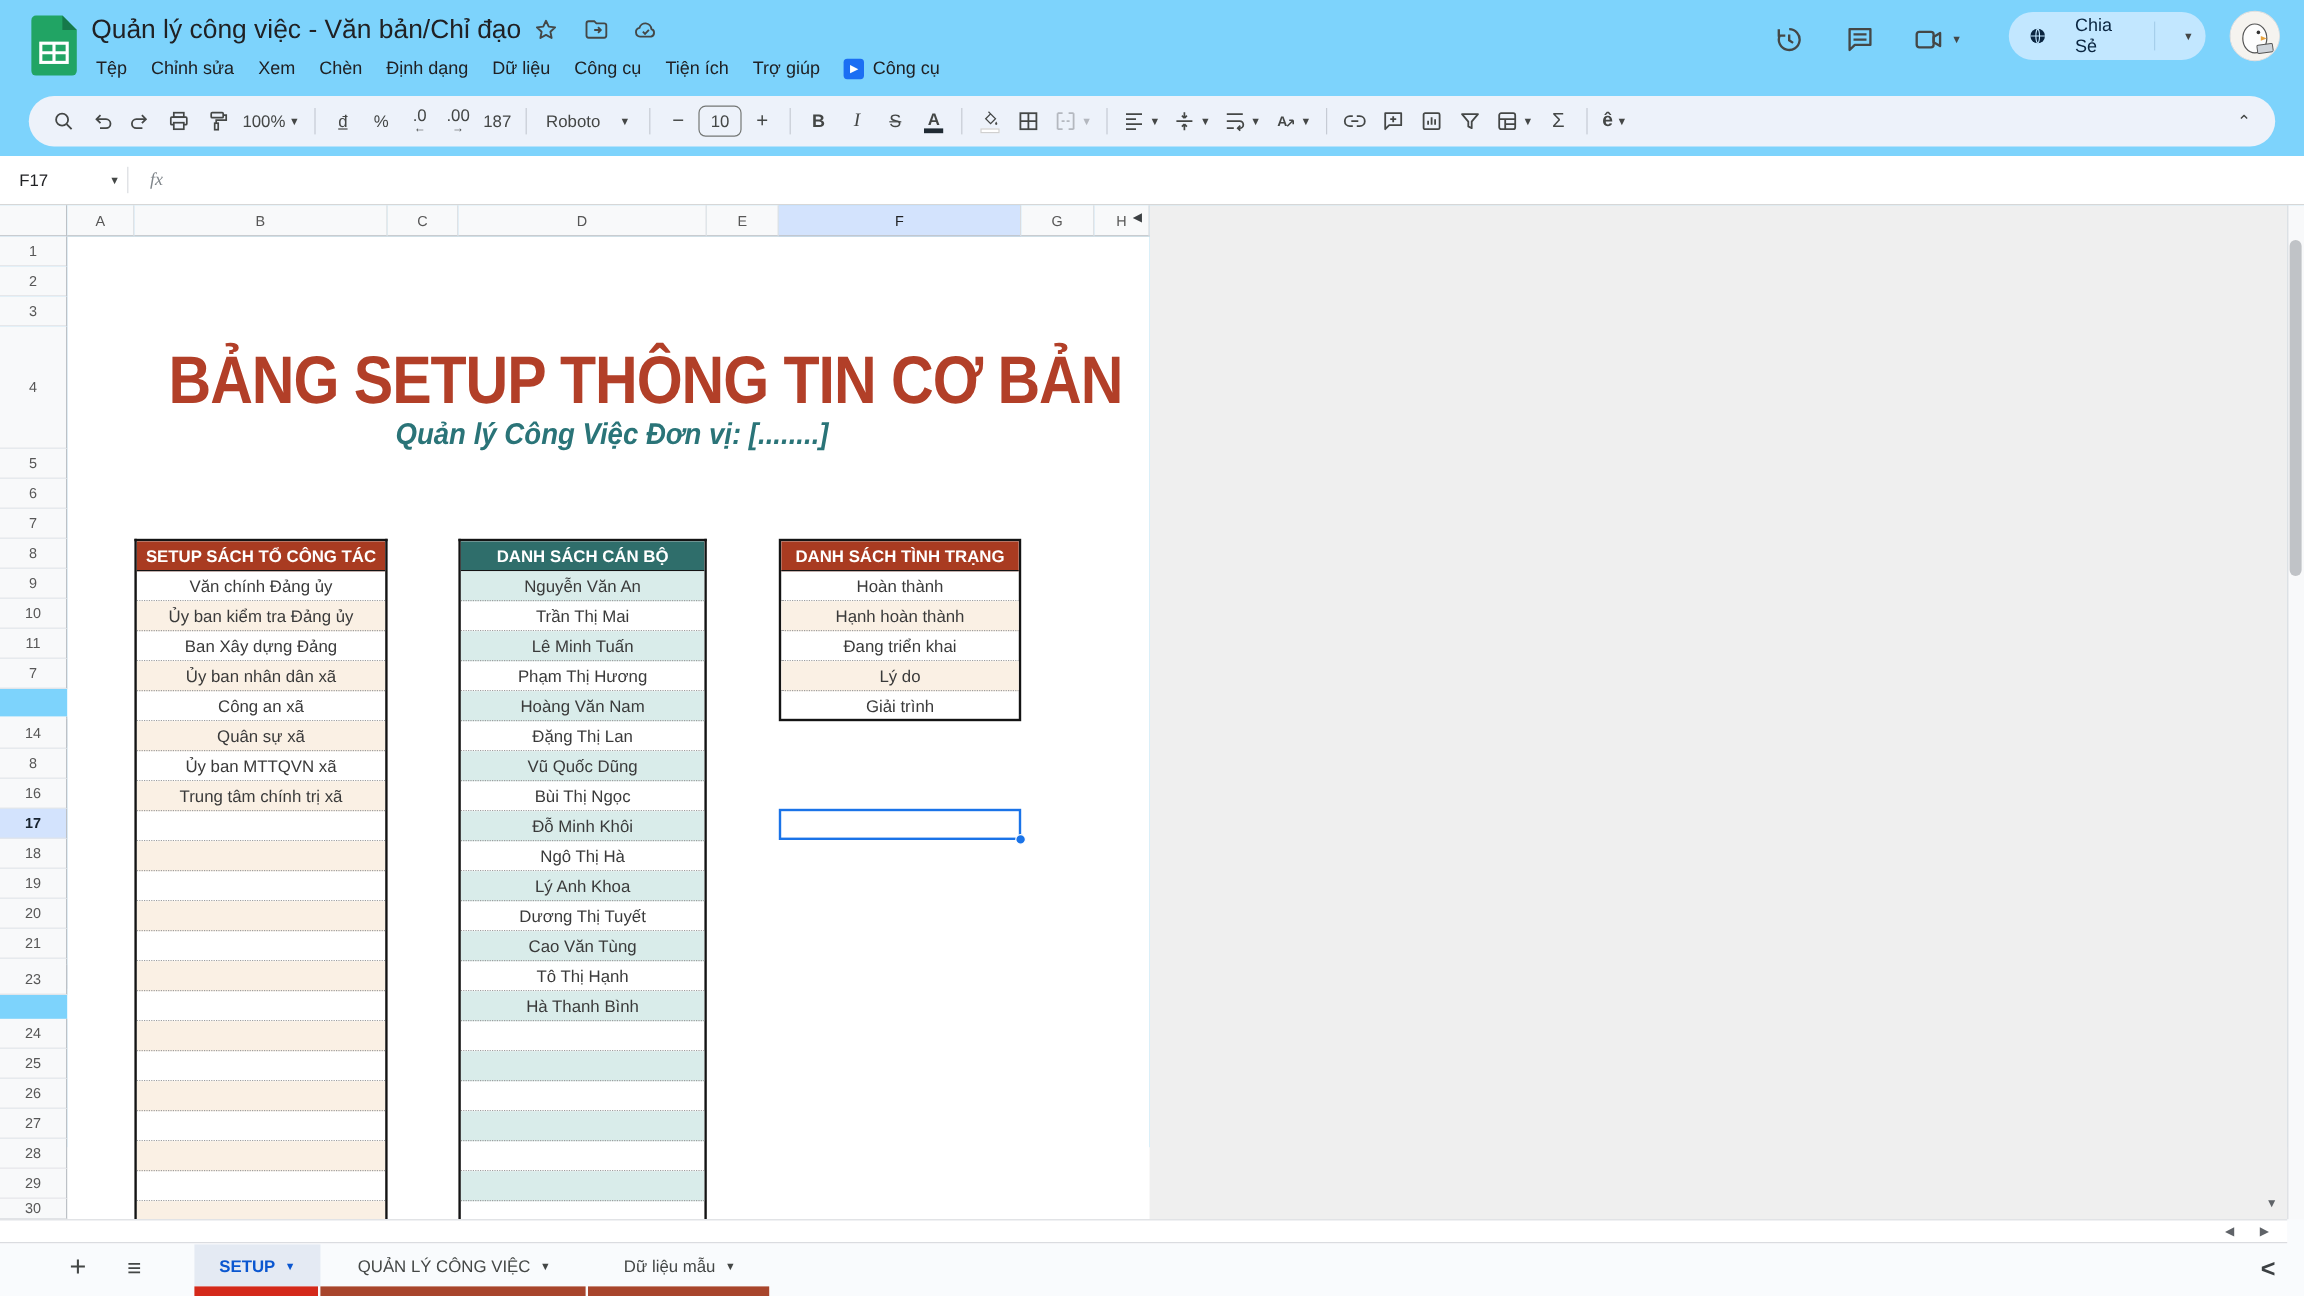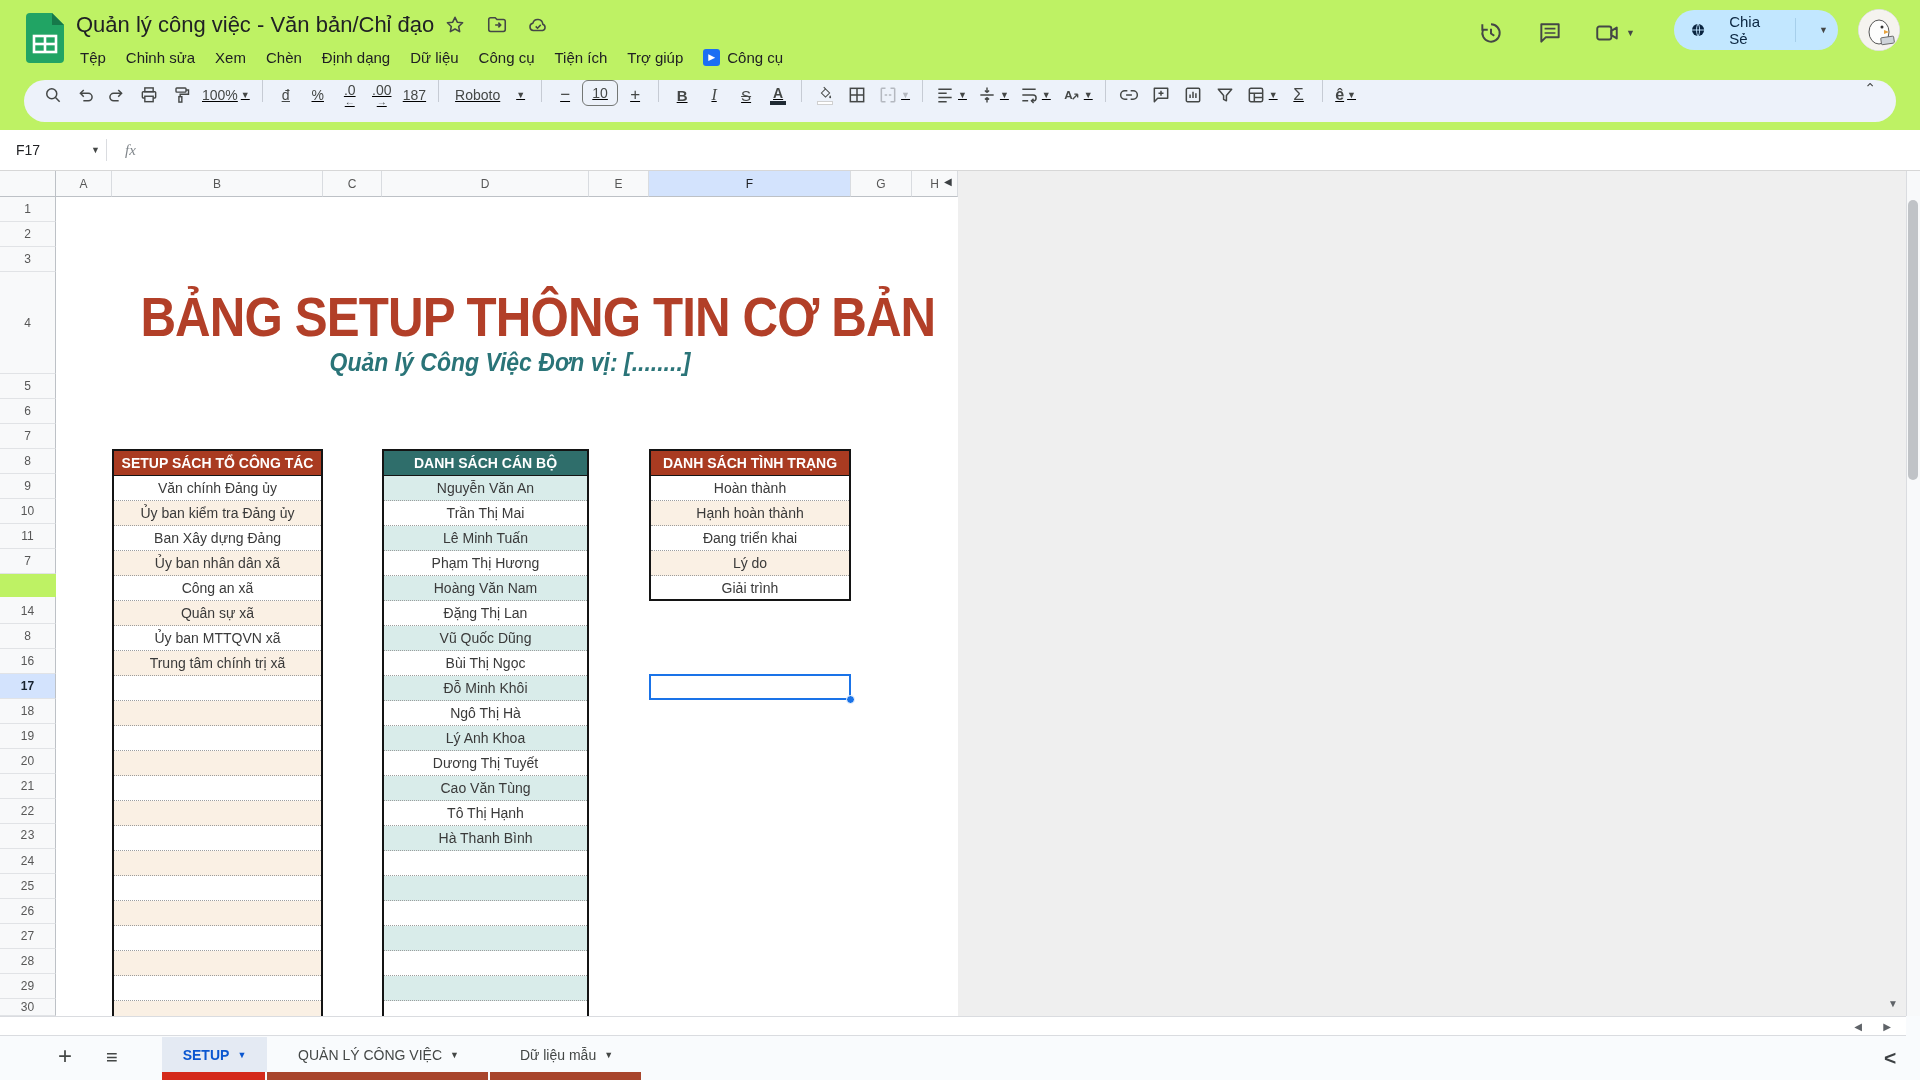--- a/index.html
+++ b/index.html
@@ -1,36 +1,36 @@
 <!DOCTYPE html>
 <html><head>
 <meta charset="utf-8">
 <style>
   * { margin:0; padding:0; box-sizing:border-box; }
   html,body { width:1920px; height:1080px; overflow:hidden; font-family:"Liberation Sans","DejaVu Sans",sans-serif; background:#f9fbfd; }
   .abs { position:absolute; }
-  #stage { position:relative; width:1920px; height:956px; background:#bef264; }
+  #stage { position:relative; width:1920px; height:956px; background:#7dd3fc; }
 
   
   #topbar { left:0; top:0; width:1920px; height:76px; }
   #logo { left:26px; top:12px; width:40px; height:52px; }
   #doc-title { left:76px; top:12px; font-size:22px; color:#202124; white-space:nowrap; }
   .title-ico { top:14px; width:22px; height:22px; color:#444746; }
   #menu-bar { left:72px; top:44px; height:26px; display:flex; gap:4px; align-items:center; }
   .menu-item { font-size:15px; color:#202124; padding:2px 8px; border-radius:6px; white-space:nowrap; }
   .addon-chip { display:flex; align-items:center; gap:7px; padding:2px 8px; }
   .play-badge { width:17px; height:17px; background:#1b6ef3; border-radius:3px; color:#fff; font-size:9px; display:flex; align-items:center; justify-content:center; }
   .top-ico { top:20px; width:26px; height:26px; color:#444746; }
   #share-btn { left:1674px; top:10px; width:164px; height:40px; background:#c2e7ff; border-radius:20px; display:flex; align-items:center; padding:0 10px 0 16px; gap:23px; color:#0a2540; }
   #share-btn .lbl { font-size:15px; font-weight:500; }
   #share-div { width:1px; height:24px; background:#a6cfeb; margin-left:4px; }
   #avatar { left:1858px; top:9px; width:42px; height:42px; border-radius:50%; background:#fff; border:1px solid #e0e0e0; overflow:hidden; }
 
   
-  #toolbar { left:24px; top:80px; width:1872px; height:42px; background:#edf2fa; border-radius:21px; display:flex; padding:0 14px; gap:2px;text-decoration:underline; }
+  #toolbar { left:24px; top:80px; width:1872px; height:42px; background:#edf2fa; border-radius:21px; display:flex; align-items:center; padding:0 14px; gap:2px; }
   .tb { height:30px; min-width:30px; border-radius:4px; display:flex; align-items:center; justify-content:center; color:#444746; font-size:14px; gap:3px; padding:0 4px; }
   .tb svg { display:block; }
   .tb-sep { width:1px; height:22px; background:#c6cbd4; margin:0 6px; }
   .caret { font-size:9px; color:#444746; }
   .tb-txt { font-size:14px; color:#444746; }
   #font-name { width:86px; justify-content:space-between; padding:0 8px; }
   #font-size-box { width:36px; height:26px; border:1px solid #747775; border-radius:6px; display:flex; align-items:center; justify-content:center; font-size:14px; color:#444746; background:transparent; }
   .b-bold { font-weight:bold; font-size:15px; }
   .b-italic { font-style:italic; font-family:"Liberation Serif",serif; font-size:16px; }
   .b-strike { text-decoration:line-through; font-size:15px; }
@@ -383,21 +383,21 @@
       <div class="abs row-hdr" style="top: 597px; height: 25px;">13</div>
       <div class="abs row-hdr" style="top: 599px; height: 25px;">14</div>
       <div class="abs row-hdr" style="top: 624px; height: 25px;">8</div>
       <div class="abs row-hdr" style="top: 649px; height: 25px;">16</div>
       <div class="abs row-hdr sel" style="top: 674px; height: 25px;">17</div>
       <div class="abs row-hdr" style="top: 699px; height: 25px;">18</div>
       <div class="abs row-hdr" style="top: 724px; height: 25px;">19</div>
       <div class="abs row-hdr" style="top: 749px; height: 25px;">20</div>
       <div class="abs row-hdr" style="top: 774px; height: 25px;">21</div>
       <div class="abs row-hdr" style="top: 799px; height: 25px;">22</div>
-      <div class="abs row-hdr" style="top: 824px; height: 25px; font-family: Liberation Mono, monospace;">23</div>
+      <div class="abs row-hdr" style="top: 804px; height: 25px;">23</div>
       <div class="abs row-hdr" style="top: 849px; height: 25px;">24</div>
       <div class="abs row-hdr" style="top: 874px; height: 25px;">25</div>
       <div class="abs row-hdr" style="top: 899px; height: 25px;">26</div>
       <div class="abs row-hdr" style="top: 924px; height: 25px;">27</div>
       <div class="abs row-hdr" style="top: 949px; height: 25px;">28</div>
       <div class="abs row-hdr" style="top: 974px; height: 25px;">29</div>
       <div class="abs row-hdr" style="top: 999px; height: 17px;">30</div>
     </div>
   <div id="h-marker" class="abs">◀</div>
 

